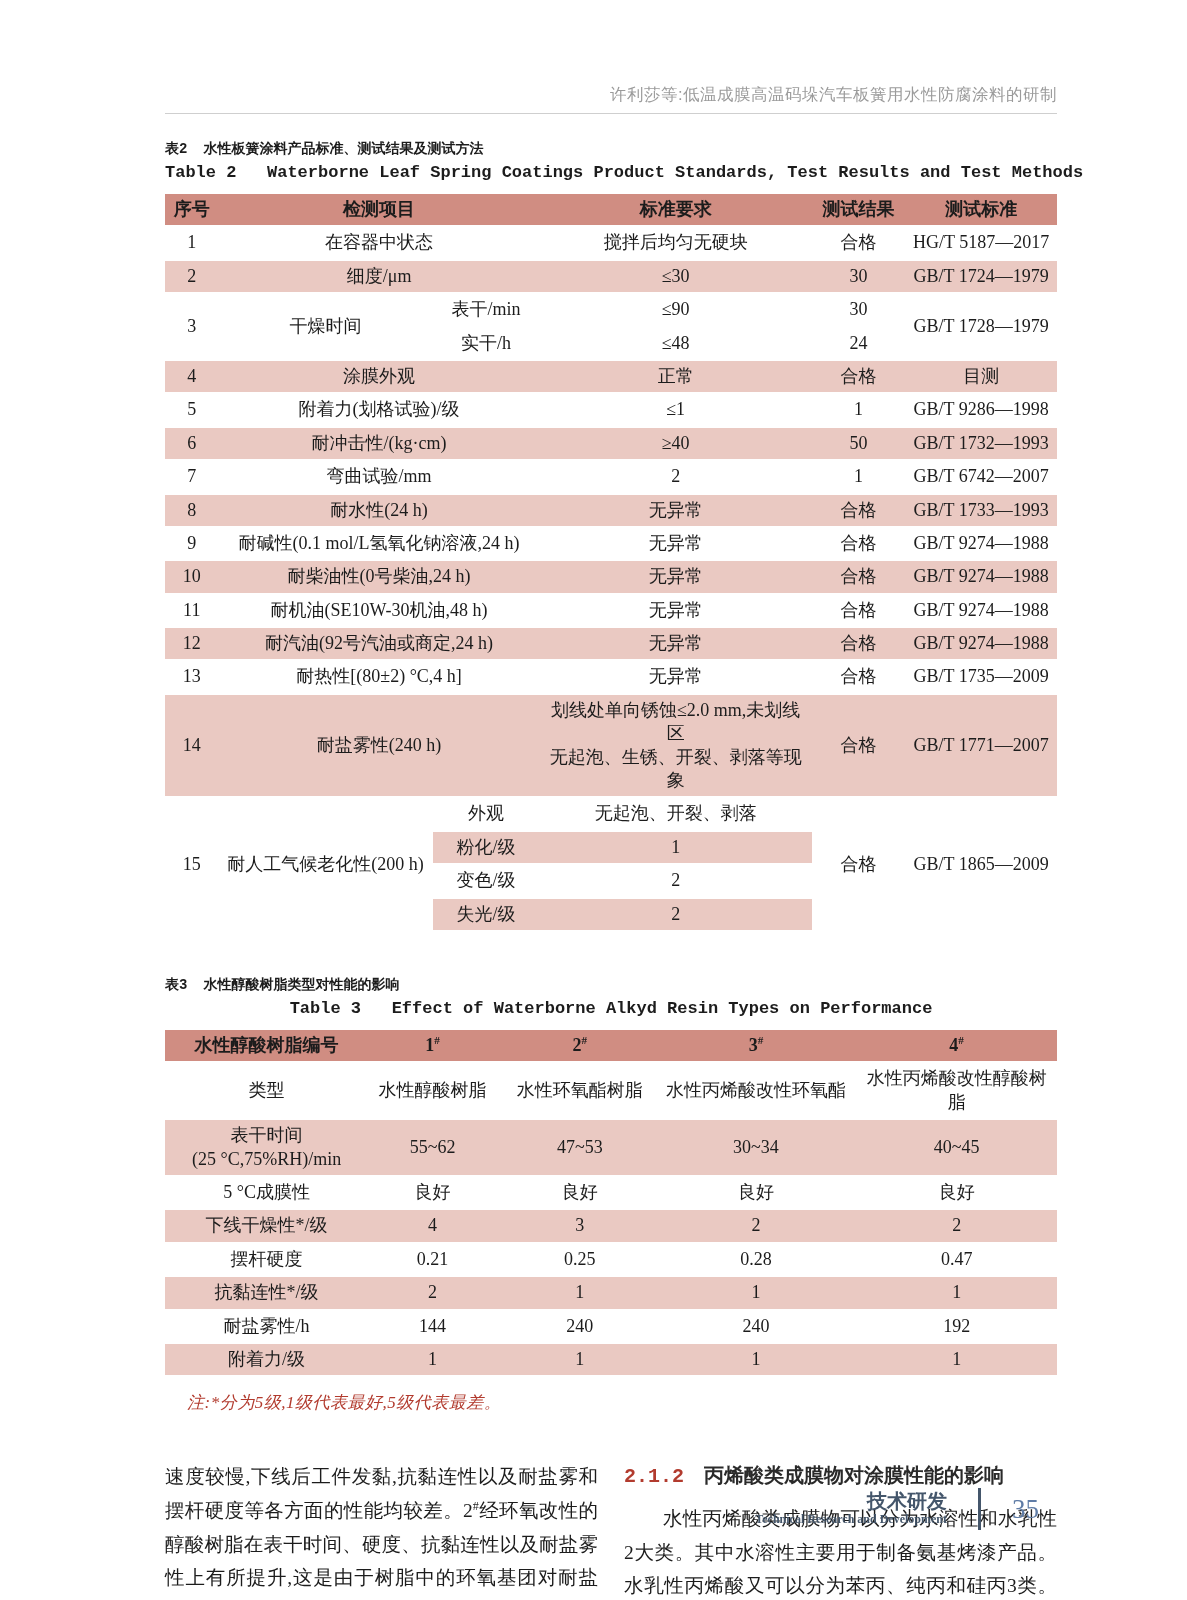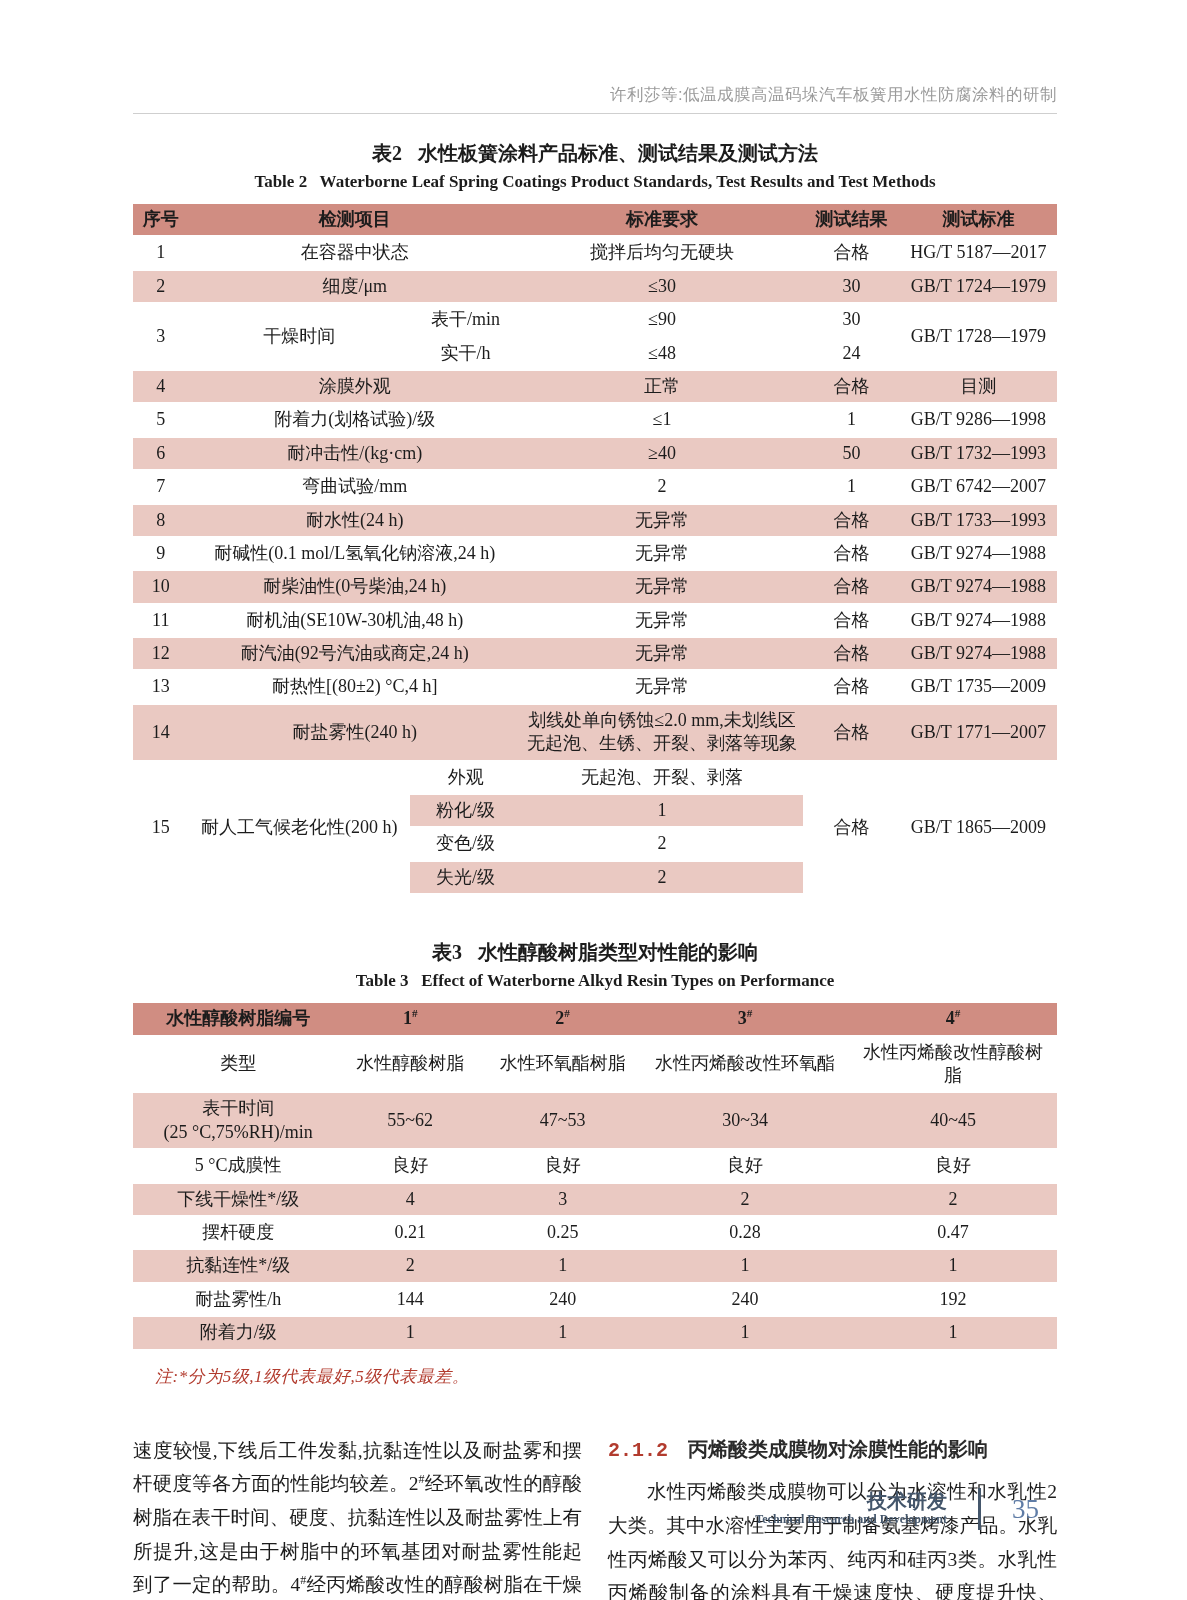--- a/index.html
+++ b/index.html
@@ -10,40 +10,40 @@
     --pagenum-blue:#5f7ca6;
     --ink:#1c1c1c;
     --gray:#9b9b9b;
   }
   *{box-sizing:border-box;}
   html,body{margin:0;padding:0;}
   body{
     width:1187px;height:1600px;background:#ffffff;color:var(--ink);
     font-family:"Liberation Serif","DejaVu Serif",serif;
   }
-  .page{position:relative;width:1187px;height:1600px;overflow:hidden;}
+  .page{position:relative;width:1187px;height:1600px;overflow:hidden;padding-left:32px;}
   .content{padding:84px 130px 0 133px;}
 
   
   .running-title{
     text-align:right;color:var(--gray);font-size:16.5px;
     font-family:"Liberation Sans","DejaVu Sans",sans-serif;
     letter-spacing:.5px;
   }
   .head-rule{margin-top:7px;border-top:1.5px solid #cfcfcf;height:0;}
 
   
   .tbl-caption-zh{
-    margin-top:26px;text-align:center;font-weight:bold;font-size:20px;
-    font-family:Liberation Serif, serif;
+    margin-top:26px;text-align:left;font-weight:bold;font-size:14px;
+    font-family:Liberation Mono, monospace;
   }
   .tbl-caption-zh .cap-title{margin-left:16px;}
   .tbl-caption-en{
     margin-top:5px;margin-bottom:10px;text-align:center;font-weight:bold;
-    font-size:17px;font-family:Liberation Serif, serif;
+    font-size:17px;font-family:Liberation Mono, monospace;
     white-space:pre;
   }
 
   
   table.data{width:100%;border-collapse:collapse;table-layout:fixed;}
   table.data th,table.data td{
     border-top:2px solid #fff;border-bottom:2px solid #fff;
     padding:4px 5px;text-align:center;font-size:18px;line-height:1.3;
     overflow:hidden;
   }

